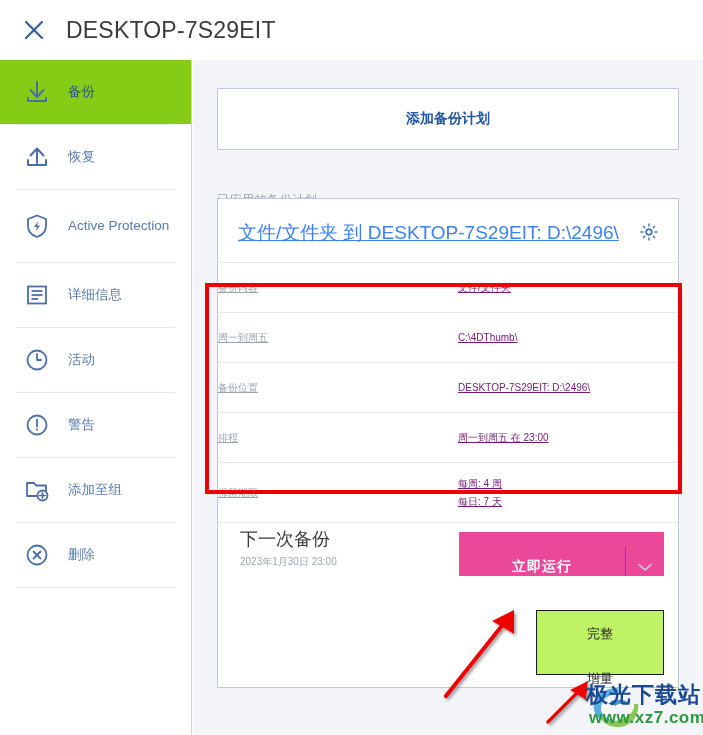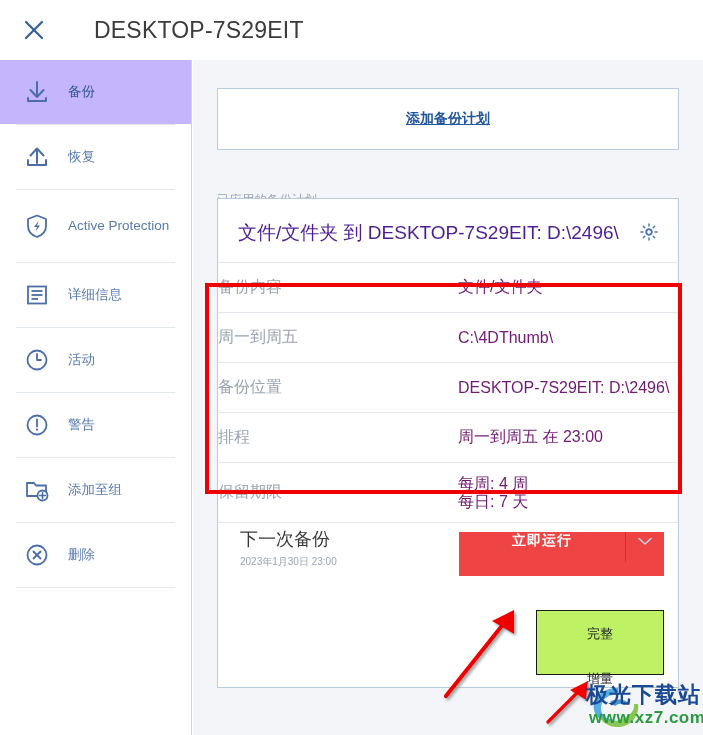--- a/index.html
+++ b/index.html
@@ -6,21 +6,21 @@
   body{
     width:703px;height:735px;overflow:hidden;position:relative;
     background:#ffffff;
     font-family:"Liberation Sans","DejaVu Sans",sans-serif;
     -webkit-font-smoothing:antialiased;
   }
 
   
   #titlebar{
     position:absolute;left:0;top:0;width:703px;height:60px;
-    background:#ffffff;display:flex;align-items:center;gap:28px;
+    background:#ffffff;display:flex;align-items:center;
   }
   #close-btn{
     width:40px;height:40px;margin-left:14px;
     display:flex;align-items:center;justify-content:center;
     cursor:pointer;
   }
   #close-btn svg{display:block;}
   #win-title{
     font-size:23px;color:#3b3b3b;letter-spacing:.2px;
     margin-left:12px;font-weight:400;white-space:nowrap;
@@ -36,84 +36,85 @@
     position:relative;height:64px;display:flex;align-items:center;
     padding-left:18px;box-sizing:border-box;cursor:pointer;
   }
   .side-item .s-ico{
     width:38px;height:38px;display:flex;align-items:center;justify-content:center;
     flex:0 0 38px;
   }
   .side-item .s-lbl{
     margin-left:12px;font-size:13.5px;color:#5a7bb0;line-height:16px;
   }
-  .side-item.active{background:#c4b5fd;}
+  .side-item.active{background:#84cc16;}
   .side-item.active .s-lbl{color:#2f5590;}
   .side-sep{height:1px;background:#e3e8ee;margin:0 16px 0 16px;}
   .side-item.tall{height:72px;padding-left:18px;}
 
   
   #main{
     position:absolute;left:193px;top:60px;width:510px;height:675px;
     background:#f3f5f8;box-sizing:border-box;overflow:hidden;
   }
 
   #add-plan-card{
     position:absolute;left:24px;top:28px;width:462px;height:62px;
     background:#ffffff;border:1px solid #b9cbe2;box-sizing:border-box;
     display:flex;align-items:center;justify-content:center;cursor:pointer;
   }
-  #add-plan-card .t{font-size:14px;color:#22569e;font-weight:bold;text-decoration:underline;}
+  #add-plan-card .t{font-size:14px;color:#22569e;font-weight:bold;}
 
   #applied-label{
     position:absolute;left:24px;top:132px;font-size:12.5px;color:#9aa4b0;
   }
 
   #plan-card{
     position:absolute;left:24px;top:138px;width:462px;height:490px;
     background:#ffffff;border:1px solid #b9cbe2;box-sizing:border-box;
   }
   #plan-head{
     position:relative;padding:18px 20px 14px 20px;
   }
   #plan-title{
-    font-size:19px;color:#4c1d95;line-height:31px;width:385px;
+    font-size:19px;color:#3b82f6;line-height:31px;width:385px;
     font-weight:400;
+    text-decoration:underline;
   }
   #gear-btn{
     position:absolute;right:16px;top:22px;width:26px;height:26px;
     display:flex;align-items:center;justify-content:center;cursor:pointer;
   }
 
   table.detail{
     width:100%;border-collapse:collapse;table-layout:fixed;
   }
   table.detail tr{border-top:1px solid #e4e8ec;}
   table.detail td{
-    padding:0;height:49px;vertical-align:middle;font-size:16px;
+    padding:0;height:49px;vertical-align:middle;font-size:10px;text-decoration:underline;
   }
   td.k{width:240px;padding-left:22px;color:#9aa4b0;}
   td.v{color:#701a75;margin-left:40px;}
   tr.retention td{height:59px;}
   tr.retention td.v{line-height:18px;}
 
   
   #next-row{
     position:relative;border-top:1px solid #e4e8ec;height:63px;
   }
   #next-lbl{
     position:absolute;left:22px;top:4px;font-size:18px;color:#3b3b3b;
   }
   #next-date{
     position:absolute;left:22px;top:32px;font-size:10px;color:#9aa4b0;
   }
 
   #run-btn{
     position:absolute;left:241px;top:9px;width:205px;height:44px;
-    background:#ef4444;display:flex;align-items:flex-start;cursor:pointer;
+    background:#ec4899;display:flex;align-items:flex-end;cursor:pointer;
   }
   #run-btn .lbl{
     flex:1;text-align:center;color:#ffffff;font-size:14px;font-weight:bold;
     letter-spacing:1px;
   }
   #run-btn .divider{width:1px;height:30px;background:#4b6291;}
   #run-btn .caret{
     width:38px;display:flex;align-items:center;justify-content:center;
   }
 

